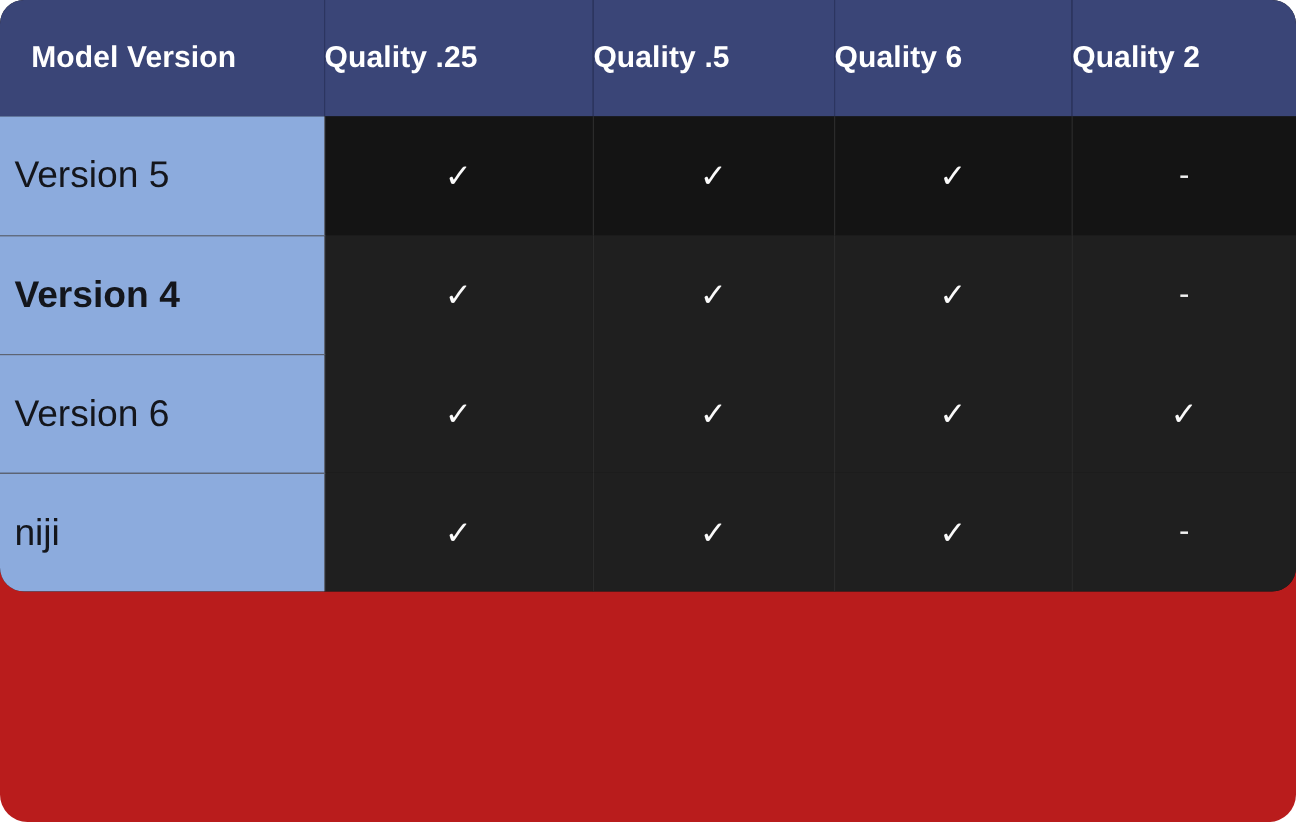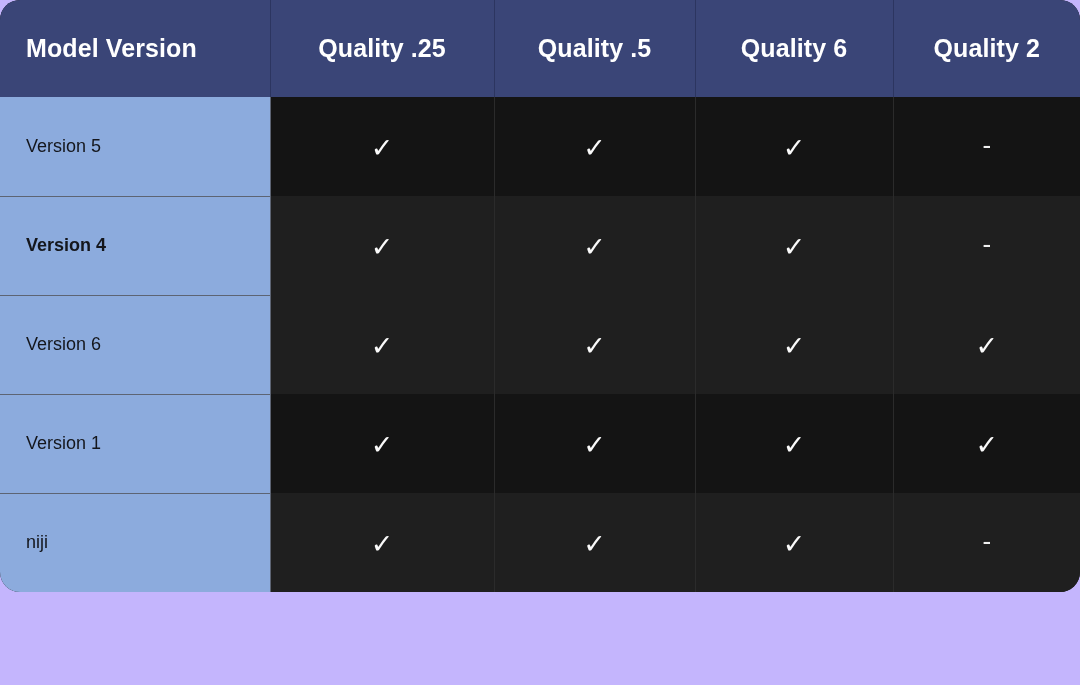--- a/index.html
+++ b/index.html
@@ -13,22 +13,23 @@
   }
   body {
     font-family: "Liberation Sans", sans-serif;
     -webkit-font-smoothing: antialiased;
   }
 
   #table-root {
     position: relative;
     width: 1080px;
     height: 685px;
-    background: #c4b5fd;
+    background: #b91c1c;
     box-sizing: border-box;
+    border-radius: 23px;
   }
 
   .table {
     width: 1080px;
     border-collapse: collapse;
     table-layout: fixed;
     border-radius: 20px;
     overflow: hidden;
     background: #151515;
   }
@@ -42,21 +43,21 @@
 
   
   thead th {
     background: #3a4577;
     color: #ffffff;
     font-size: 25px;
     font-weight: bold;
     height: 97px;
     padding: 0;
     margin: 0;
-    text-align: center;
+    text-align: left;
     vertical-align: middle;
     letter-spacing: 0.1px;
     border-right: 1px solid #2c3560;
   }
   thead th:last-child { border-right: none; }
   thead th.th-label {
     text-align: left;
     padding-left: 26px;
     border-right: 1px solid #2c3560;
   }
@@ -70,24 +71,24 @@
     margin: 0;
     vertical-align: middle;
     text-align: center;
     height: 99px;
   }
 
   
   td.label-cell {
     background: #8cabdd;
     color: #14161c;
-    font-size: 18px;
+    font-size: 31px;
     font-weight: normal;
     text-align: left;
-    padding-left: 26px;
+    padding-left: 12px;
     border-bottom: 1px solid #5d6473;
     border-right: 1px solid #5d6473;
     box-sizing: border-box;
   }
   td.label-cell.is-bold { font-weight: bold; margin-top: 32px; }
   tbody tr:last-child td.label-cell { border-bottom: none; }
 
   
   td.value-cell {
     color: #f2f2f2;
@@ -158,27 +159,20 @@
           <td class="value-cell"><span class="mark-check">✓</span></td>
           <td class="value-cell"><span class="mark-dash">-</span></td>
         </tr>
         <tr class="stripe-light">
           <td class="label-cell">Version 6</td>
           <td class="value-cell"><span class="mark-check">✓</span></td>
           <td class="value-cell"><span class="mark-check">✓</span></td>
           <td class="value-cell"><span class="mark-check">✓</span></td>
           <td class="value-cell"><span class="mark-check">✓</span></td>
         </tr>
-        <tr class="stripe-dark">
-          <td class="label-cell">Version 1</td>
-          <td class="value-cell"><span class="mark-check">✓</span></td>
-          <td class="value-cell"><span class="mark-check">✓</span></td>
-          <td class="value-cell"><span class="mark-check">✓</span></td>
-          <td class="value-cell"><span class="mark-check">✓</span></td>
-        </tr>
         <tr class="stripe-light row-niji">
           <td class="label-cell">niji</td>
           <td class="value-cell"><span class="mark-check">✓</span></td>
           <td class="value-cell"><span class="mark-check">✓</span></td>
           <td class="value-cell"><span class="mark-check">✓</span></td>
           <td class="value-cell"><span class="mark-dash">-</span></td>
         </tr>
       </tbody>
   </table>
 </div>

